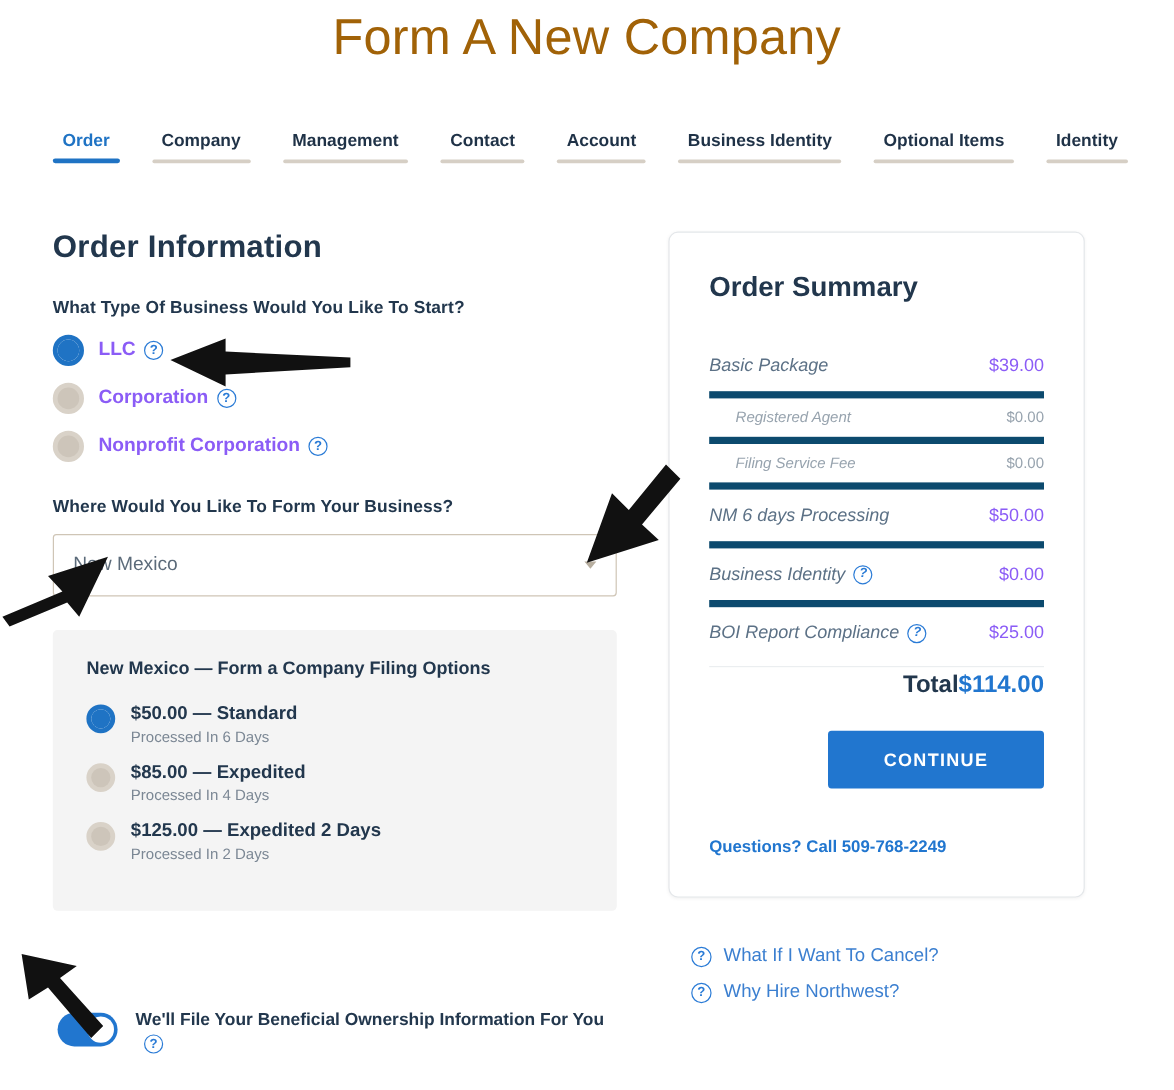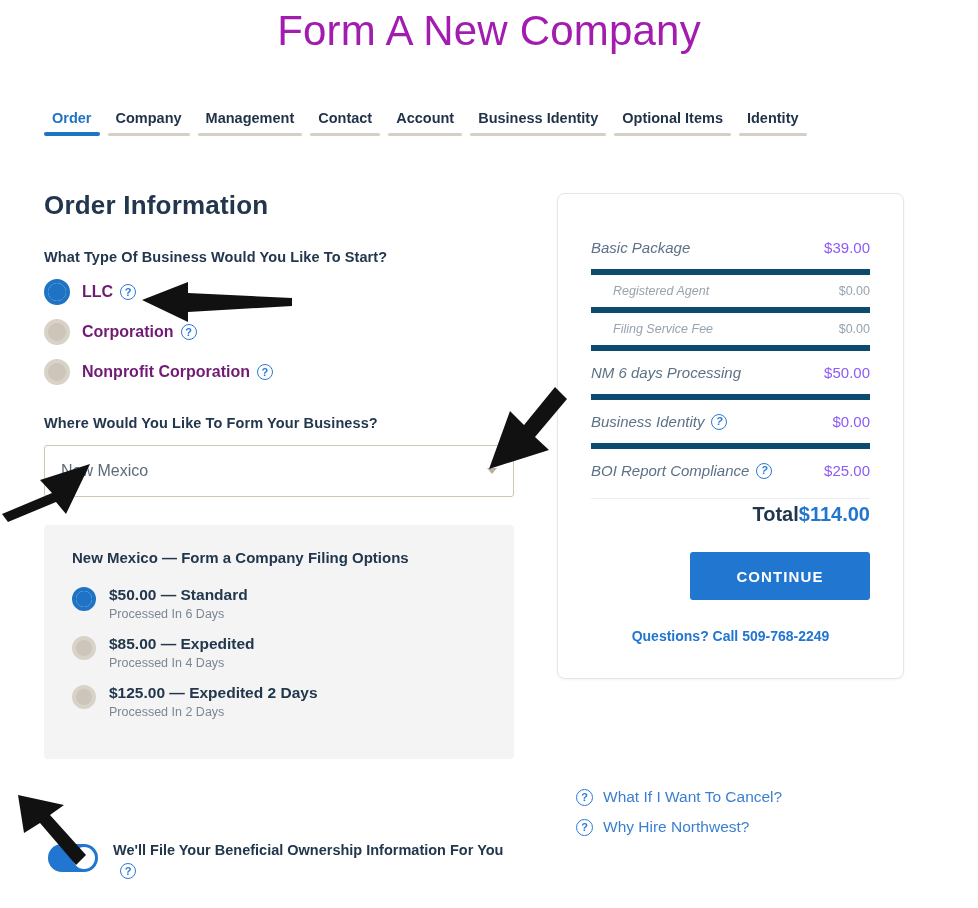--- a/index.html
+++ b/index.html
@@ -11,33 +11,33 @@
     color: #1f3247;
     overflow: hidden;
     position: relative;
   }
 
   
   .page-title {
     text-align: center;
     font-size: 42px;
     font-weight: 400;
-    color: #a21caf;
+    color: #a16207;
     letter-spacing: .2px;
     margin: 4px 0 0 0;
     line-height: 54px;
   }
 
   
   .tabs {
     position: absolute;
     top: 110px; left: 44px;
     display: flex;
     align-items: flex-end;
-    gap: 8px;
+    gap: 27px;
   }
   .tab { padding: 0 8px 10px 8px; position: relative; cursor: pointer; }
   .tab-label {
     font-size: 14.5px;
     font-weight: bold;
     color: #1f3247;
     white-space: nowrap;
     display: block;
   }
   .tab .underline {
@@ -85,21 +85,21 @@
     content:""; position:absolute; inset:0;
     border-radius:50%;
     background: #cdc5ba;
   }
   .radio.checked { background:#ffffff; border: 4px solid #1f73c4; }
   .radio.checked::after { background: #1f73c4; }
   .radio-text {
     margin-left: 12px;
     font-size: 16px;
     font-weight: bold;
-    color: #701a75;
+    color: #8b5cf6;
   }
 
   
   .help {
     display: inline-flex;
     align-items: center; justify-content: center;
     width: 16px; height: 16px;
     border: 1.6px solid #2a7bd6;
     border-radius: 50%;
     color: #2a7bd6;
@@ -217,22 +217,22 @@
     width: 180px; height: 48px;
     background: #2176cf;
     color: #fff;
     border: none; border-radius: 3px;
     font-size: 15px; font-weight: bold;
     letter-spacing: 1.1px;
     font-family: "Liberation Sans", sans-serif;
     cursor: pointer;
   }
   .questions {
-    text-align: center;
-    margin-top: 28px;
+    text-align: left;
+    margin-top: 40px;
     font-size: 14px; font-weight: bold; color:#2176cf;
     cursor: pointer;
   }
 
   
   .card-links { position:absolute; top:788px; left:576px; }
   .card-link {
     display:flex; align-items:center;
     font-size: 15.5px; color:#3b7fd0;
     margin-bottom: 12px;
@@ -345,20 +345,21 @@
 </div>
 
 <div class="toggle-row">
   <span class="toggle">
     <span class="knob"></span>
   </span>
   <span class="toggle-label"><span>We'll File Your Beneficial Ownership Information For You</span><span class="help">?</span></span>
 </div>
 
 <div class="summary-card">
+  <div class="summary-title">Order Summary</div>
 
   <div class="sum-row">
     <span class="sum-label">Basic Package</span>
     <span class="sum-val">$39.00</span>
   </div>
 
   <div class="sum-row sub">
     <span class="sum-label">Registered Agent</span>
     <span class="sum-val">$0.00</span>
   </div>

